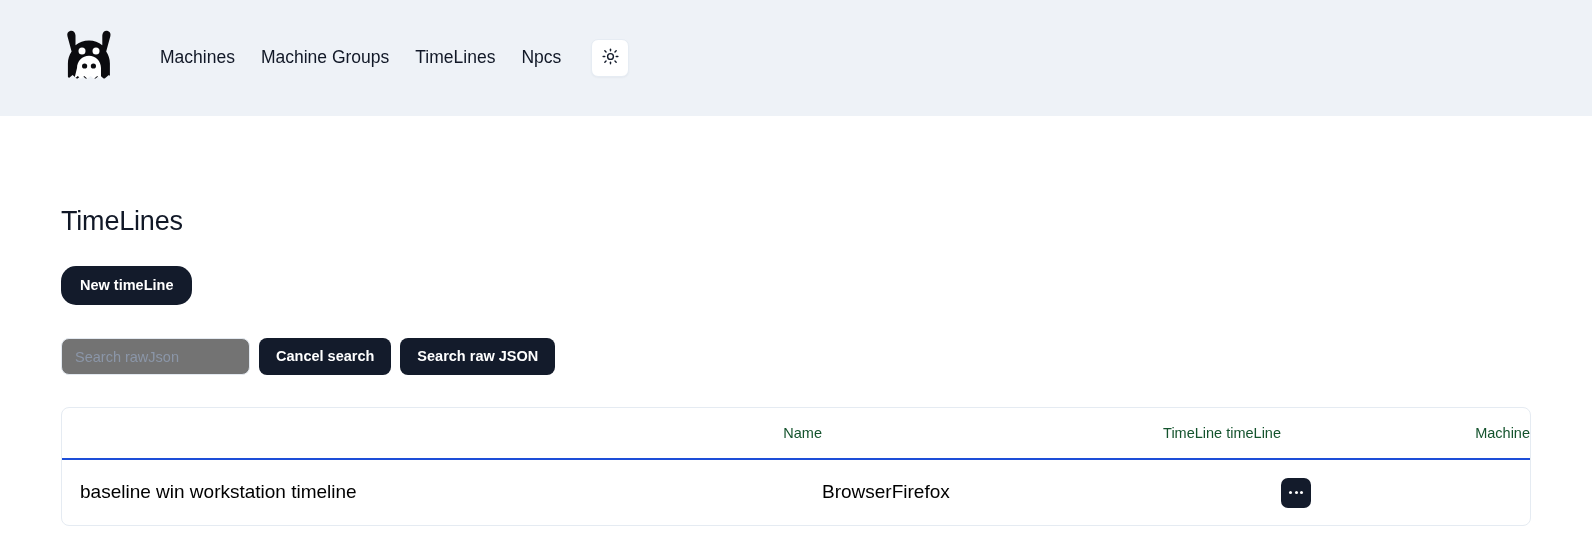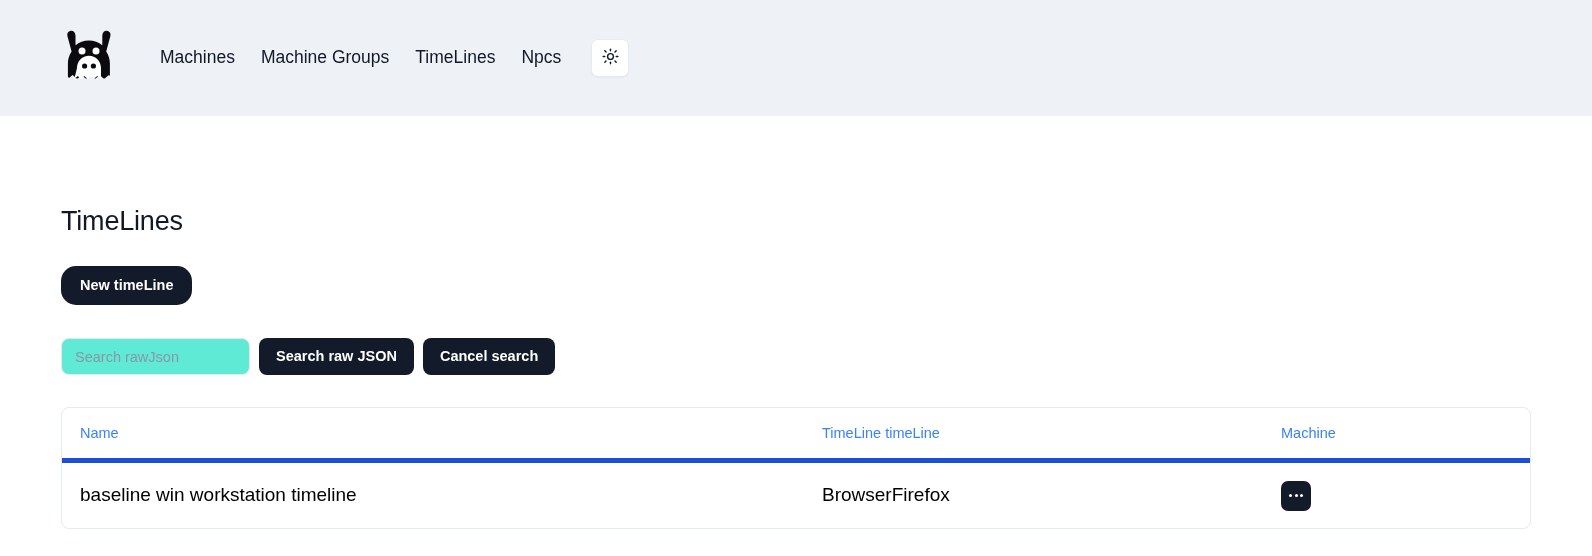--- a/index.html
+++ b/index.html
@@ -105,21 +105,21 @@
   .search-input {
     width: 189px;
     height: 37px;
     border: 1px solid #e3e9f0;
     border-radius: 8px;
     padding: 0 13px;
     font-family: "Liberation Sans", sans-serif;
     font-size: 14.5px;
     color: #111827;
     outline: none;
-    background: #5eead4;
+    background: #737373;
   }
   .search-input::placeholder { color: #8b96a8; }
 
   .search-row .btn-dark {
     height: 37px;
     padding: 0 17px;
   }
 
   
   .table-card {
@@ -130,26 +130,26 @@
     overflow: hidden;
   }
 
   table {
     width: 100%;
     border-collapse: collapse;
     table-layout: fixed;
   }
 
   thead th {
-    text-align: left;
+    text-align: right;
     font-size: 14.5px;
     font-weight: normal;
-    color: #3b82f6;
+    color: #14532d;
     padding: 17px 0 17px 0;
-    border-bottom: 5px solid #1d4ed8;
+    border-bottom: 2px solid #1d4ed8;
   }
 
   tbody td {
     font-size: 19px;
     color: #000000;
     padding: 17px 0 17px 0;
     vertical-align: middle;
   }
 
   .col-name { width: 760px; padding-left: 18px !important; }
@@ -251,22 +251,22 @@
 </nav>
 
 <main class="main">
 
   <h1 class="page-title">TimeLines</h1>
 
   <button class="btn-dark new-timeline-btn">New timeLine</button>
 
   <div class="search-row">
     <input class="search-input" type="text" placeholder="Search rawJson" style="">
+    <button class="btn-dark">Cancel search</button>
     <button class="btn-dark">Search raw JSON</button>
-    <button class="btn-dark">Cancel search</button>
   </div>
 
   <div class="table-card">
     <table>
       <thead>
         <tr>
           <th class="col-name">Name</th>
           <th class="col-handlers">TimeLine timeLine</th>
           <th class="col-actions">Machine</th>
         </tr>

